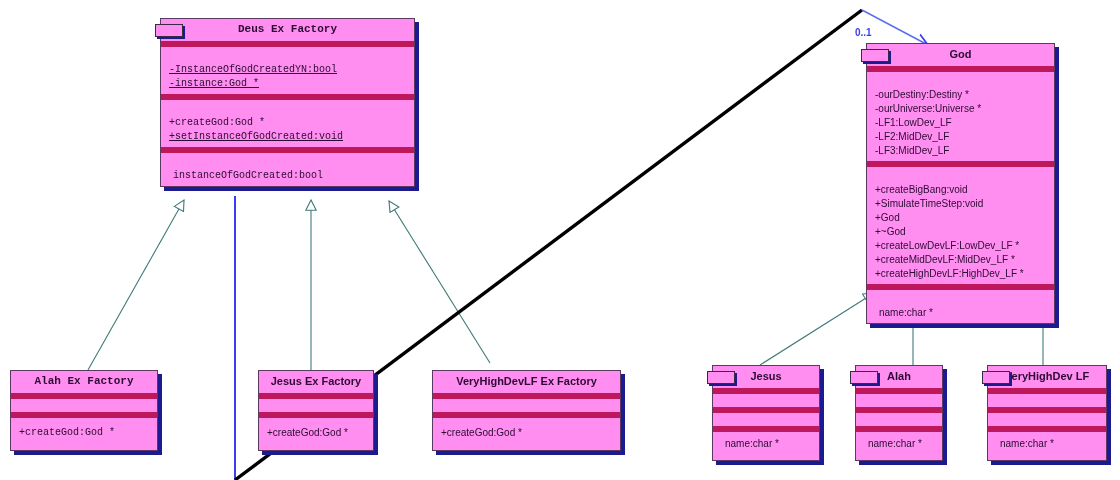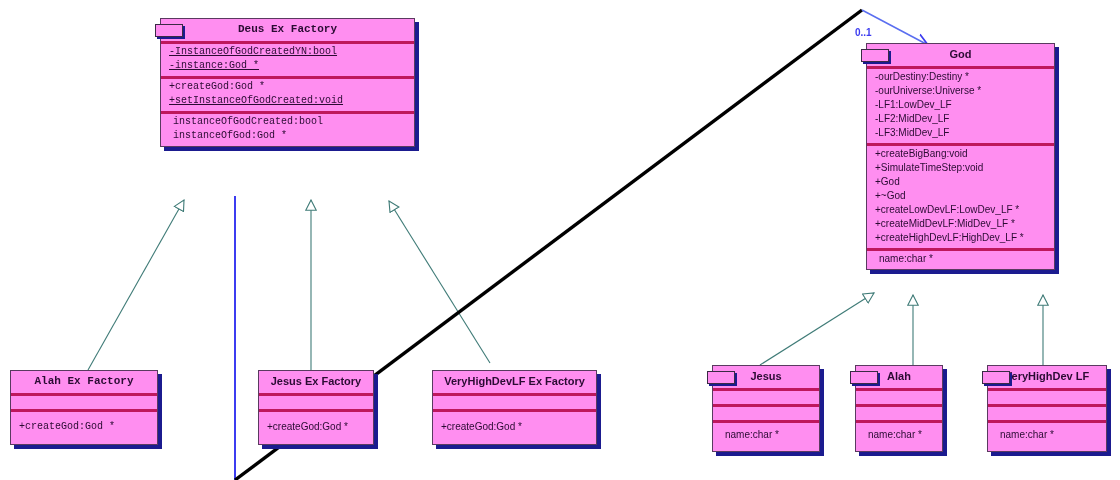--- a/index.html
+++ b/index.html
@@ -47,22 +47,22 @@
     text-align: center;
     font-weight: bold;
     color: #2b0b33;
     font-size: 11px;
     line-height: 1.25;
     padding: 4px 2px 4px 2px;
     white-space: nowrap;
     overflow: hidden;
   }
   .uml-compartment {
-    border-top: 3px solid #be185d;
-    padding: 1px 0 3px 8px;
+    border-top: 6px solid #be185d;
+    padding: 16px 0 3px 8px;
   }
   .uml-compartment.empty {
     height: 13px;
     padding-top: 0;
     padding-bottom: 0;
   }
   .uml-row {
     font-size: 10px;
     line-height: 14px;
     color: #2b0b33;
@@ -124,21 +124,20 @@
     <div class="uml-compartment">
       <span class="uml-row static">-InstanceOfGodCreatedYN:bool</span>
       <span class="uml-row static">-instance:God *</span>
     </div>
     <div class="uml-compartment">
       <span class="uml-row">+createGod:God *</span>
       <span class="uml-row static">+setInstanceOfGodCreated:void</span>
     </div>
     <div class="uml-compartment">
       <span class="uml-row indent">instanceOfGodCreated:bool</span>
-      <span class="uml-row indent">instanceOfGod:God *</span>
     </div>
   </div>
 
   <div class="uml-class" style="left:866px; top:43px; width:189px;">
     <div class="uml-tab"></div>
     <div class="uml-title">God</div>
     <div class="uml-compartment">
       <span class="uml-row">-ourDestiny:Destiny *</span>
       <span class="uml-row">-ourUniverse:Universe *</span>
       <span class="uml-row">-LF1:LowDev_LF</span>
@@ -168,21 +167,21 @@
   </div>
 
   <div class="uml-class" style="left:258px; top:370px; width:116px;">
     <div class="uml-title">Jesus Ex Factory</div>
     <div class="uml-compartment empty"></div>
     <div class="uml-compartment" style="padding-top:8px;padding-bottom:10px;">
       <span class="uml-row">+createGod:God *</span>
     </div>
   </div>
 
-  <div class="uml-class" style="left:432px; top:370px; width:165px;">
+  <div class="uml-class" style="left:432px; top:370px; width:189px;">
     <div class="uml-title">VeryHighDevLF Ex Factory</div>
     <div class="uml-compartment empty"></div>
     <div class="uml-compartment" style="padding-top:8px;padding-bottom:10px;">
       <span class="uml-row">+createGod:God *</span>
     </div>
   </div>
 
   <div class="uml-class" style="left:712px; top:365px; width:108px;">
     <div class="uml-tab"></div>
     <div class="uml-title">Jesus</div>

